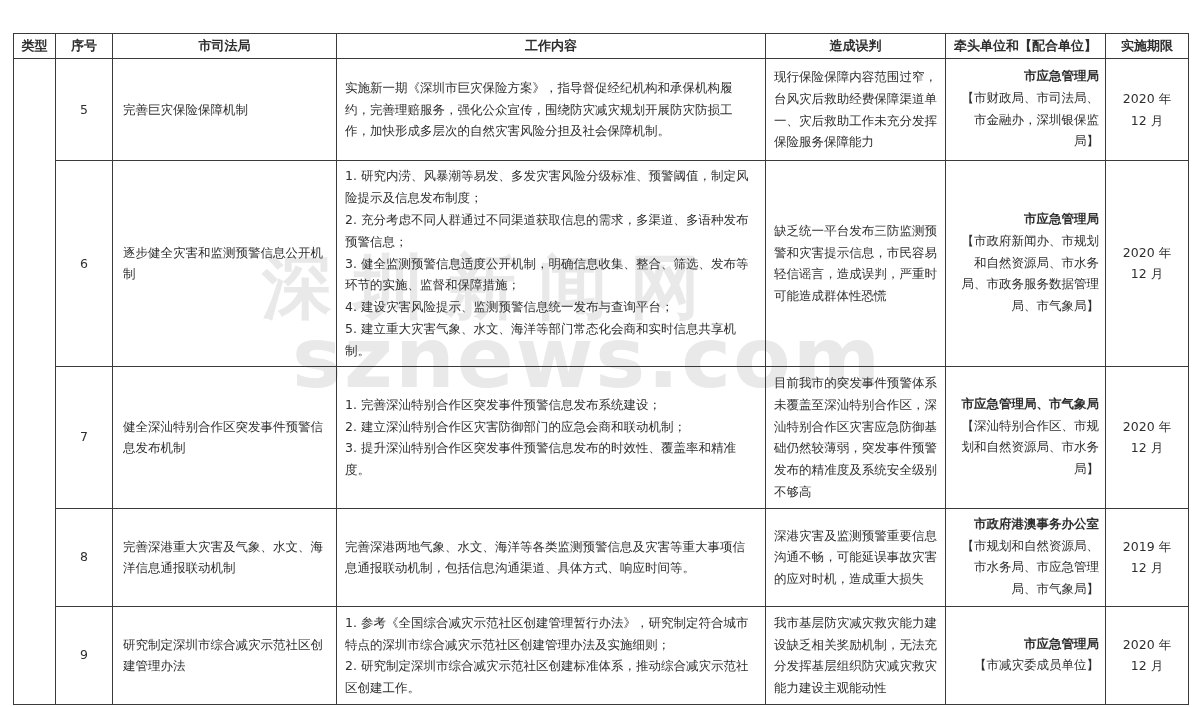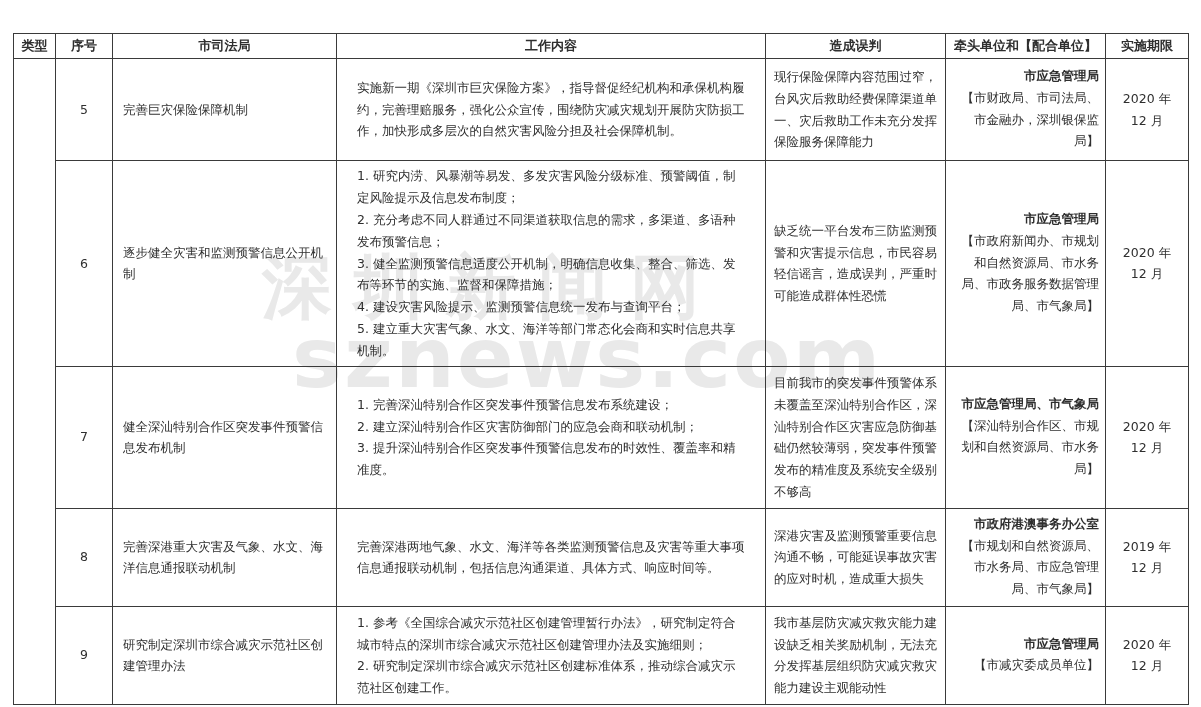--- a/index.html
+++ b/index.html
@@ -51,21 +51,21 @@
     font-size: 13px;
   }
   tr.r5 { height: 102px; }
   tr.r6 { height: 190px; }
   tr.r7 { height: 142px; }
   tr.r8 { height: 98px; }
   tr.r9 { height: 98px; }
 
   td.c-no   { text-align: center; }
   td.c-task { text-align: left; padding: 12px 10px; }
-  td.c-work { text-align: left; padding: 4px 20px; }
+  td.c-work { text-align: left; padding: 4px 8px; }
   td.c-work .wline { text-align: left; }
   td.c-prob { text-align: justify; text-justify: inter-ideograph; padding: 0 8px; }
   td.c-unit { text-align: right; padding: 4px 6px; font-family: Liberation Serif, serif; }
   td.c-unit .lead { font-weight: bold; }
   td.c-date { text-align: center; }
 </style>
 </head>
 <body>
 
 <div class="page">

